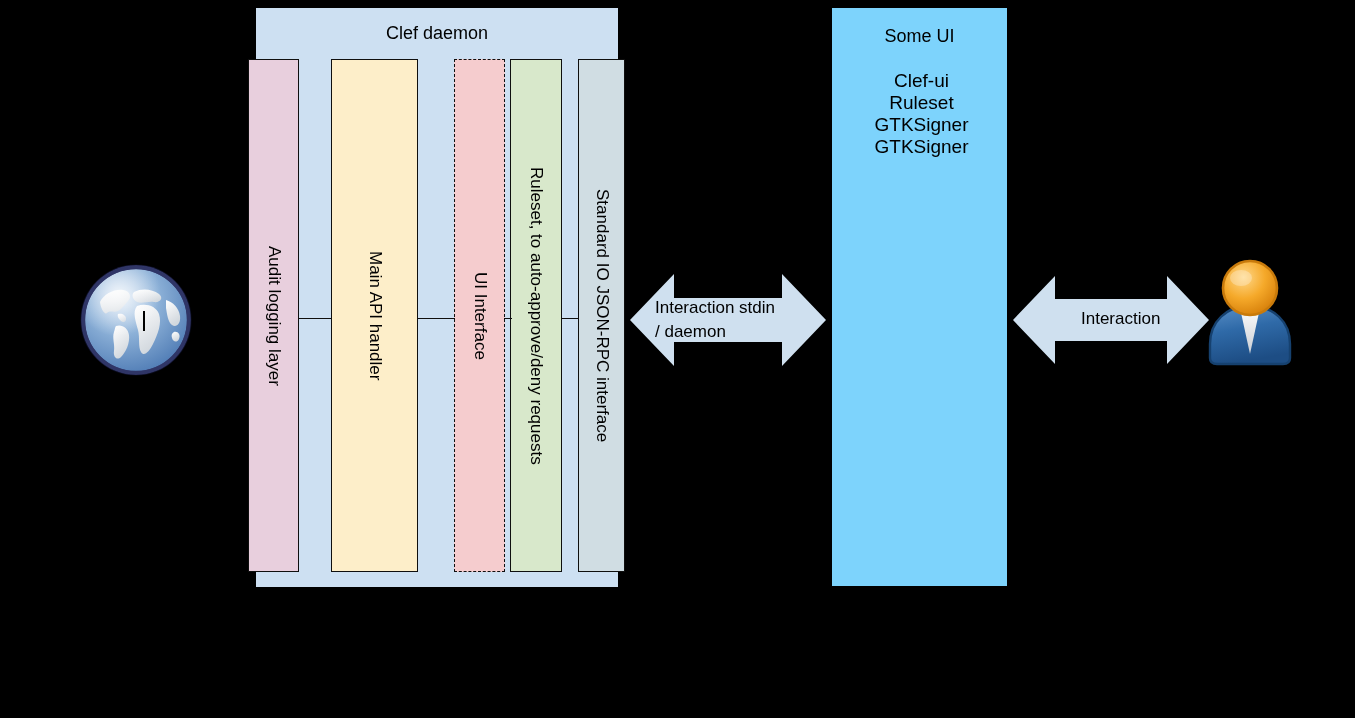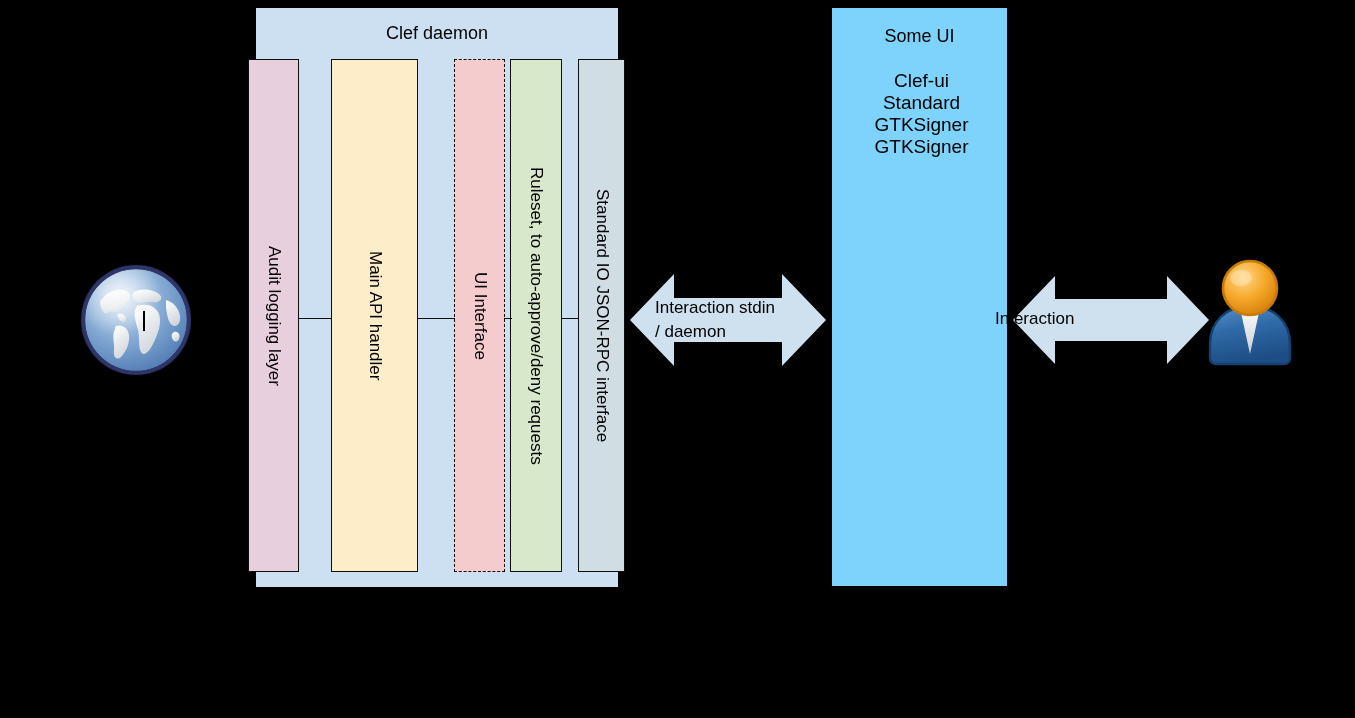--- a/index.html
+++ b/index.html
@@ -96,21 +96,21 @@
     font-size: 17px;
     color: #000000;
     line-height: 24px;
     white-space: pre-line;
   }
 
   #arrow1 { left: 630px; top: 270px; width: 196px; height: 100px; }
   #arrow1-label { left: 655px; top: 296px; width: 180px; }
 
   #arrow2 { left: 1013px; top: 272px; width: 196px; height: 96px; }
-  #arrow2-label { left: 995px; top: 307px; width: 170px; }
+  #arrow2-label { left: 1081px; top: 307px; width: 170px; }
 
   
   .ui-panel {
     position: absolute;
     left: 832px;
     top: 8px;
     width: 175px;
     height: 578px;
     background: #7dd3fc;
     box-sizing: border-box;
@@ -224,21 +224,21 @@
       <polygon points="0,50 44,4 44,28 152,28 152,4 196,50 152,96 152,72 44,72 44,96" fill="#cfe0ef"></polygon>
     </svg>
   </div>
   <div class="arrow-label" id="arrow1-label">Interaction stdin
 / daemon</div>
 
   <div class="ui-panel">
     <div class="ui-title">Some UI</div>
     <div class="ui-list">
       <div class="ui-list-item">Clef-ui</div>
-      <div class="ui-list-item">Standard</div>
+      <div class="ui-list-item">Ruleset</div>
       <div class="ui-list-item">GTKSigner</div>
       <div class="ui-list-item">GTKSigner</div>
     </div>
   </div>
 
   <div class="arrow-wrap" id="arrow2">
     <svg class="arrow-svg" width="196" height="96" viewBox="0 0 196 96" xmlns="http://www.w3.org/2000/svg">
       <polygon points="0,48 42,4 42,27 154,27 154,4 196,48 154,92 154,69 42,69 42,92" fill="#cfe0ef"></polygon>
     </svg>
   </div>

